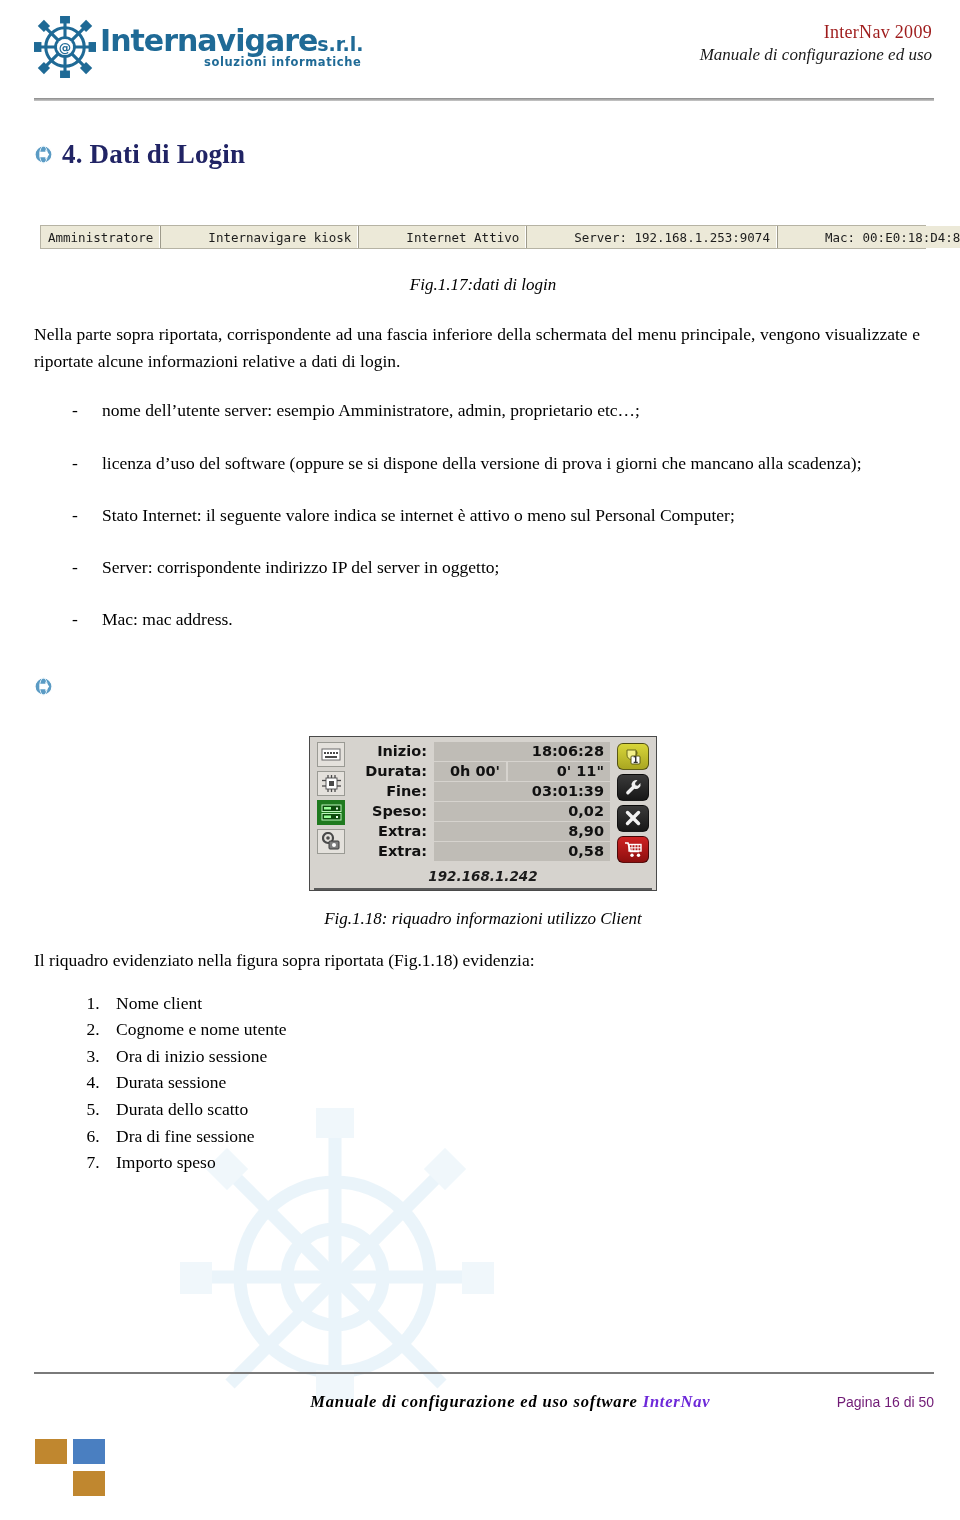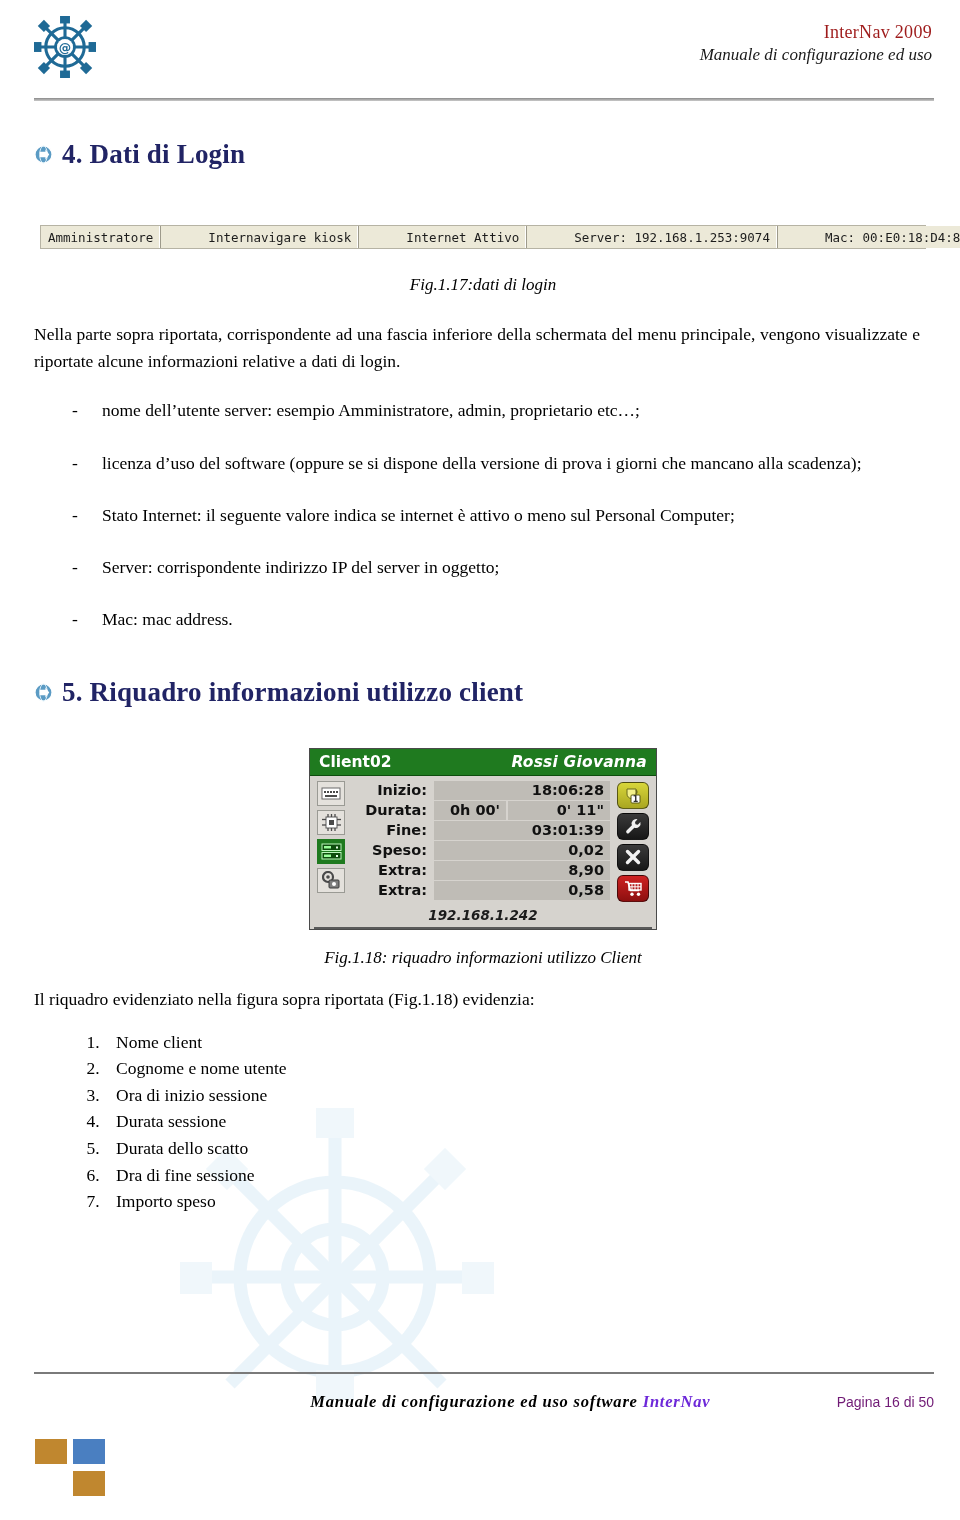--- a/index.html
+++ b/index.html
@@ -314,20 +314,26 @@
         <rect x="88" y="42" width="12" height="16"></rect>
         <rect x="42" y="88" width="16" height="12"></rect>
         <rect x="9" y="9" width="14" height="14" transform="rotate(45 16 16)"></rect>
         <rect x="77" y="9" width="14" height="14" transform="rotate(45 84 16)"></rect>
         <rect x="9" y="77" width="14" height="14" transform="rotate(45 16 84)"></rect>
         <rect x="77" y="77" width="14" height="14" transform="rotate(45 84 84)"></rect>
       </g>
       <circle cx="50" cy="50" r="13" fill="#ffffff"></circle>
       <text x="50" y="58" font-family="DejaVu Sans, sans-serif" font-size="20" font-weight="bold" fill="#1f6a96" text-anchor="middle">@</text>
     </svg>
+    <div class="logo-text">
+      <div class="logo-main">
+        <span>Internavigare</span><span class="srl">s.r.l.</span>
+      </div>
+      <div class="logo-sub">soluzioni   informatiche</div>
+    </div>
   </div>
   <div class="header-right">
     <div class="hdr-title">InterNav 2009</div>
     <div class="hdr-sub">Manuale di configurazione ed uso</div>
   </div>
 </div>
 <div class="header-rule"></div>
 
 <div class="content">
 
@@ -389,30 +395,25 @@
     </li>
   </ul>
 
   <div class="section-head" style="margin-top:44px;">
     <svg class="bullet-globe" viewBox="0 0 20 20" aria-hidden="true">
       <circle cx="10" cy="10" r="9" fill="#5b9bc4"></circle>
       <circle cx="10" cy="10" r="9" fill="none" stroke="#ffffff" stroke-width="1.4"></circle>
       <ellipse cx="10" cy="10" rx="4" ry="9" fill="none" stroke="#dff0fa" stroke-width="1"></ellipse>
       <path d="M6 7 L12 7 L12 4.5 L16 10 L12 15.5 L12 13 L6 13 Z" fill="#ffffff"></path>
     </svg>
-    <span class="section-title">5. Riquadro informazioni utilizzo client</span>
   </div>
 
   <div class="client-fig">
     <div class="client-panel">
 
-      <div class="cp-title">
-        <span>Client02</span>
-        <span class="cp-user">Rossi Giovanna</span>
-      </div>
 
       <div class="cp-body">
 
         <div class="cp-icons-left">
           <div class="icon-sq">
             <svg width="20" height="13" viewBox="0 0 20 13" aria-hidden="true">
               <rect x="1" y="1" width="18" height="11" fill="#ffffff" stroke="#6a6a6a"></rect>
               <g fill="#4a4a4a">
                   <rect x="3" y="4" width="2" height="2"></rect>
                   <rect x="6" y="4" width="2" height="2"></rect>

